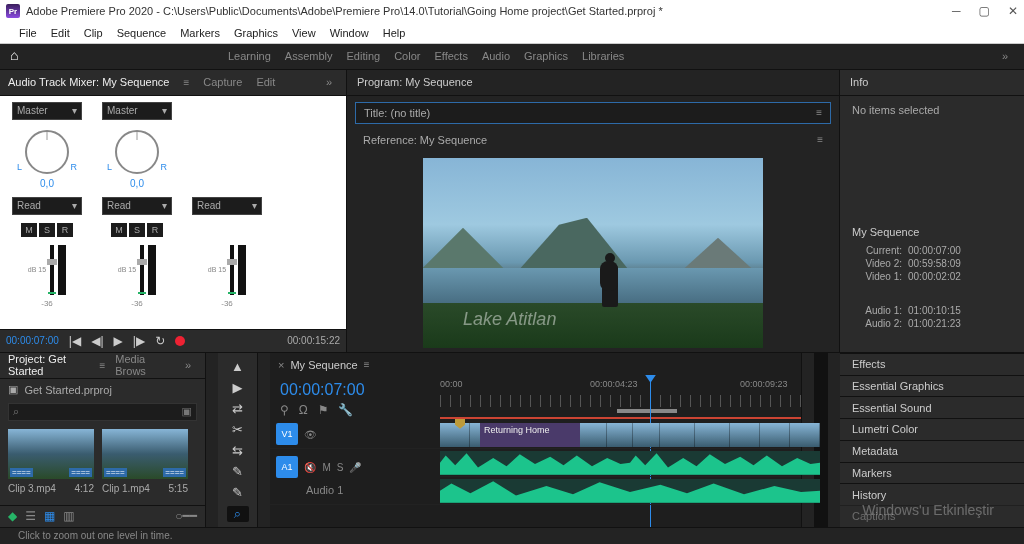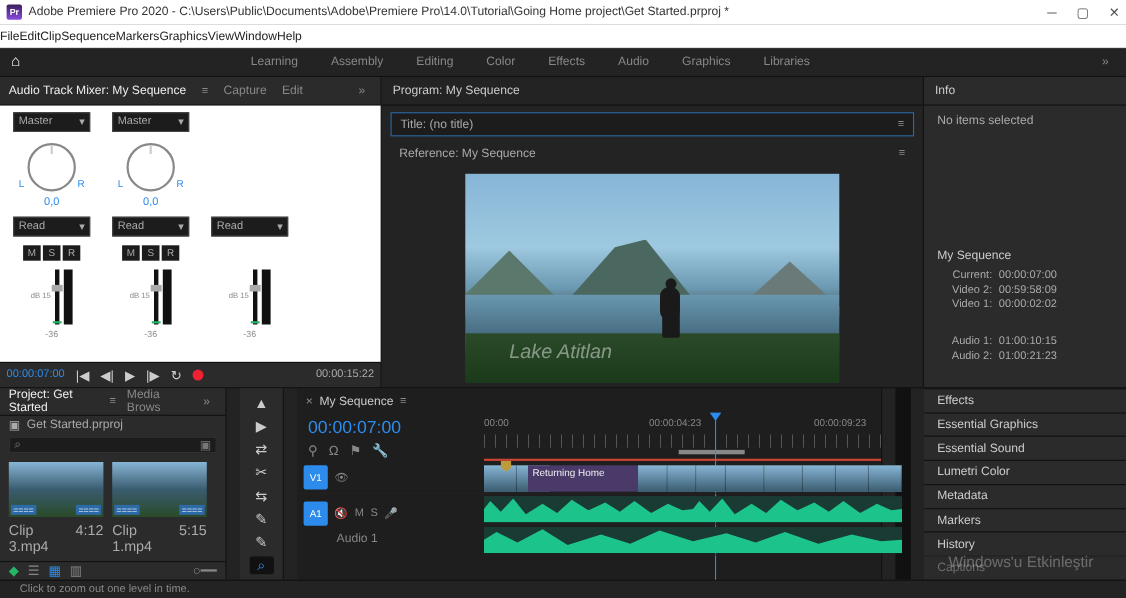--- a/index.html
+++ b/index.html
@@ -1,26 +1,26 @@
 <!DOCTYPE html>
 <html><head>
 <meta charset="utf-8">
 <style>
 * { margin: 0; padding: 0; box-sizing: border-box; font-family: "Segoe UI", Tahoma, sans-serif; }
 body { background: #232323; color: #ccc; font-size: 11px; width: 1024px; height: 544px; overflow: hidden; }
 .titlebar { height: 22px; background: #fff; color: #333; display: flex; align-items: center; padding: 0 6px; justify-content: space-between; }
 .titlebar-left { display: flex; align-items: center; gap: 6px; }
 .pr-icon { width: 14px; height: 14px; background: linear-gradient(#3a1e5c,#8a4be0); border-radius: 2px; display: flex; align-items: center; justify-content: center; color: #fff; font-size: 8px; font-weight: bold; }
 .win-controls { display: flex; gap: 18px; color: #555; font-size: 12px; }
-.menubar { height: 22px; background: #fff; color: #222; display: flex; align-items: center; padding: 0 0; border-bottom: 1px solid #ccc; }
+.menubar { height: 22px; background: #fff; color: #222; display: flex; align-items: center; gap: 14px; padding: 0 19px; border-bottom: 1px solid #ccc; }
 .menubar span { cursor: default; }
 .app { background: #232323; height: calc(544px - 44px); display: flex; flex-direction: column; }
 .workspace-bar { height: 30px; background: #232323; display: flex; align-items: center; padding: 0 10px; border-bottom: 1px solid #111; }
 .home-icon { width: 18px; height: 18px; color: #fff; font-size: 14px; }
-.ws-tabs { display: flex; gap: 30px; margin-left: 200px; color: #888; }
+.ws-tabs { display: flex; gap: 14px; margin-left: 200px; color: #888; }
 .ws-tabs span { cursor: default; }
 .ws-more { margin-left: auto; color: #888; padding: 0 6px; }
 .main-row { display: flex; height: 295px; }
 .left-col { width: 347px; border-right: 1px solid #111; display: flex; flex-direction: column; background: #2b2b2b; }
 .panel-tabs { height: 26px; display: flex; align-items: center; padding: 0 8px; gap: 14px; color: #888; border-bottom: 1px solid #111; }
 .panel-tabs .active { color: #eee; }
 .menu-icon { color: #888; font-size: 10px; }
 .mixer-body { flex: 1; background: #ffffff; padding: 6px; }
 .mixer-row { display: flex; gap: 8px; }
 .mixer-ch { width: 82px; display: flex; flex-direction: column; align-items: center; gap: 4px; }
@@ -65,21 +65,21 @@
 .proj-col { width: 206px; border-right: 1px solid #111; background: #2b2b2b; display: flex; flex-direction: column; }
 .proj-tabs { height: 26px; display: flex; align-items: center; padding: 0 8px; gap: 10px; color: #888; border-bottom: 1px solid #111; }
 .proj-tabs .active { color: #eee; }
 .proj-bar { height: 22px; display: flex; align-items: center; padding: 0 8px; color: #aaa; gap: 6px; }
 .proj-search { margin: 2px 8px; background: #1c1c1c; border: 1px solid #333; height: 18px; display: flex; align-items: center; padding: 0 4px; color: #777; }
 .proj-grid { flex: 1; display: flex; gap: 8px; padding: 6px 8px; }
 .clip-thumb { width: 86px; }
 .thumb-img { width: 86px; height: 50px; background: linear-gradient(#87b5d6, #3a5c6f, #2a4a29); position: relative; }
 .thumb-badge { position: absolute; bottom: 2px; left: 2px; background: #2d6aa8; color: #fff; font-size: 8px; padding: 0 2px; }
 .thumb-badge2 { position: absolute; bottom: 2px; right: 2px; background: #2d6aa8; color: #fff; font-size: 8px; padding: 0 2px; }
-.clip-meta { display: flex; justify-content: space-between; color: #aaa; font-size: 13px; padding-top: 4px; }
+.clip-meta { display: flex; justify-content: space-between; color: #aaa; font-size: 10px; padding-top: 4px; }
 .proj-bot { height: 22px; display: flex; align-items: center; gap: 8px; padding: 0 8px; border-top: 1px solid #111; }
 .proj-bot span { color: #888; font-size: 12px; }
 .proj-bot .active-ic { color: #2d8ceb; }
 .proj-bot .green { color: #26b467; }
 .tool-col { width: 40px; background: #2b2b2b; border-right: 1px solid #111; display: flex; flex-direction: column; align-items: center; gap: 6px; padding: 6px 0; }
 .tool-btn { width: 22px; height: 22px; display: flex; align-items: center; justify-content: center; color: #ccc; font-size: 13px; border-radius: 2px; }
 .tool-btn.sel { background: #111; color: #2d8ceb; }
 .timeline-col { flex: 1; background: #1e1e1e; display: flex; flex-direction: column; border-right: 1px solid #111; }
 .tl-tabs { height: 24px; display: flex; align-items: center; padding: 0 8px; color: #ccc; gap: 6px; }
 .tl-header { display: flex; }

